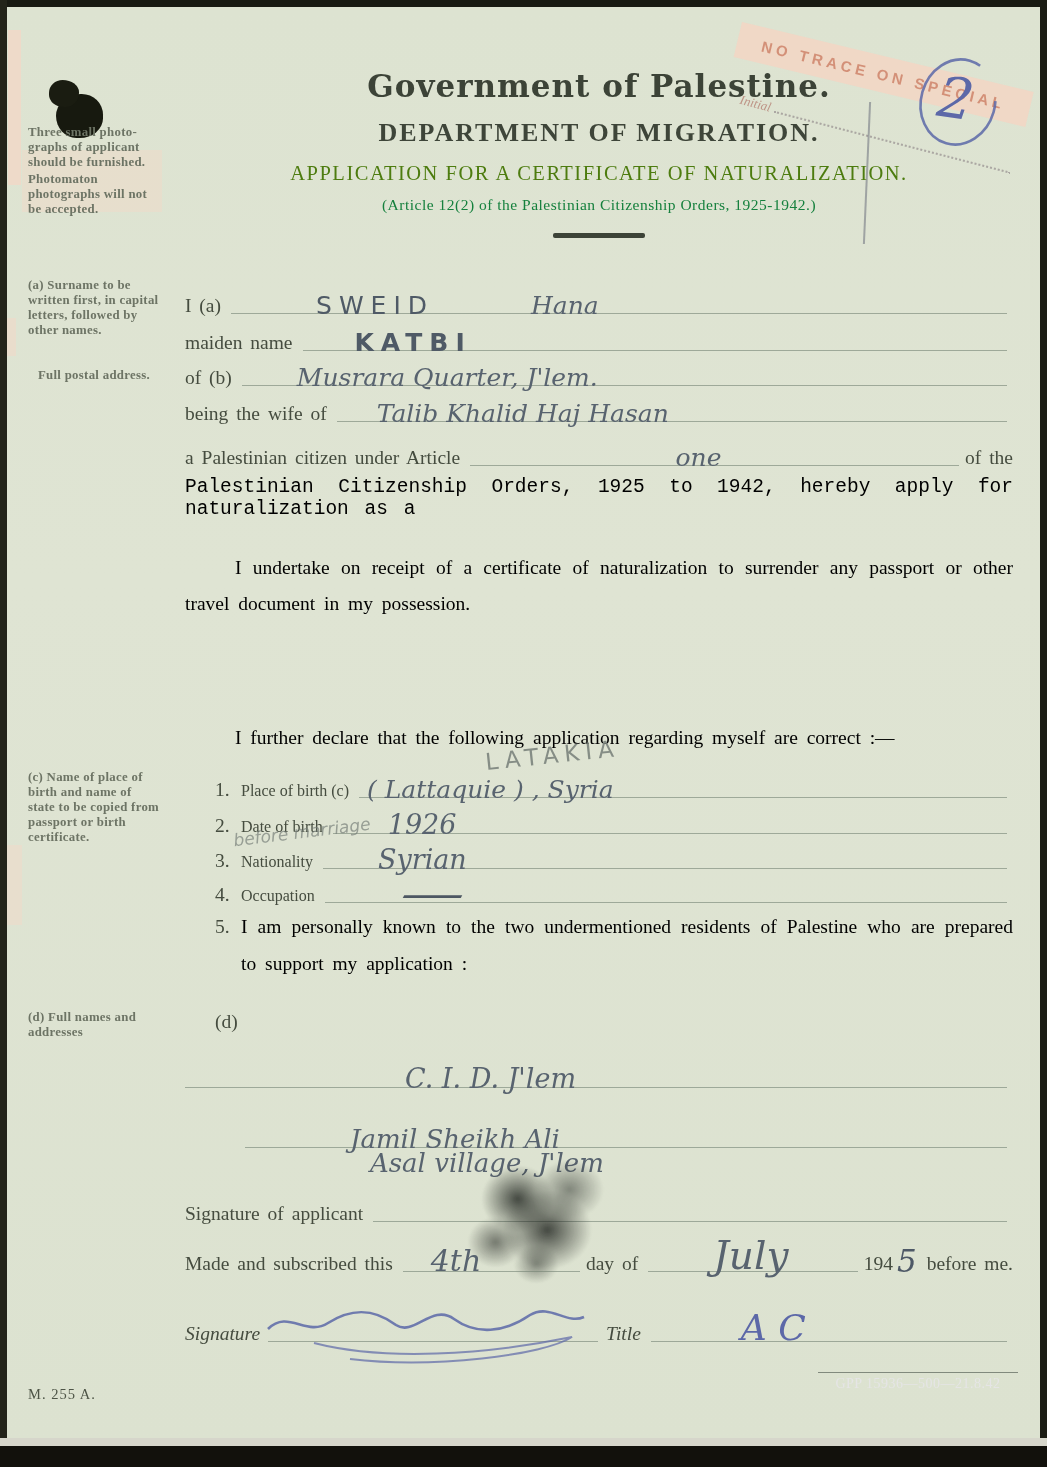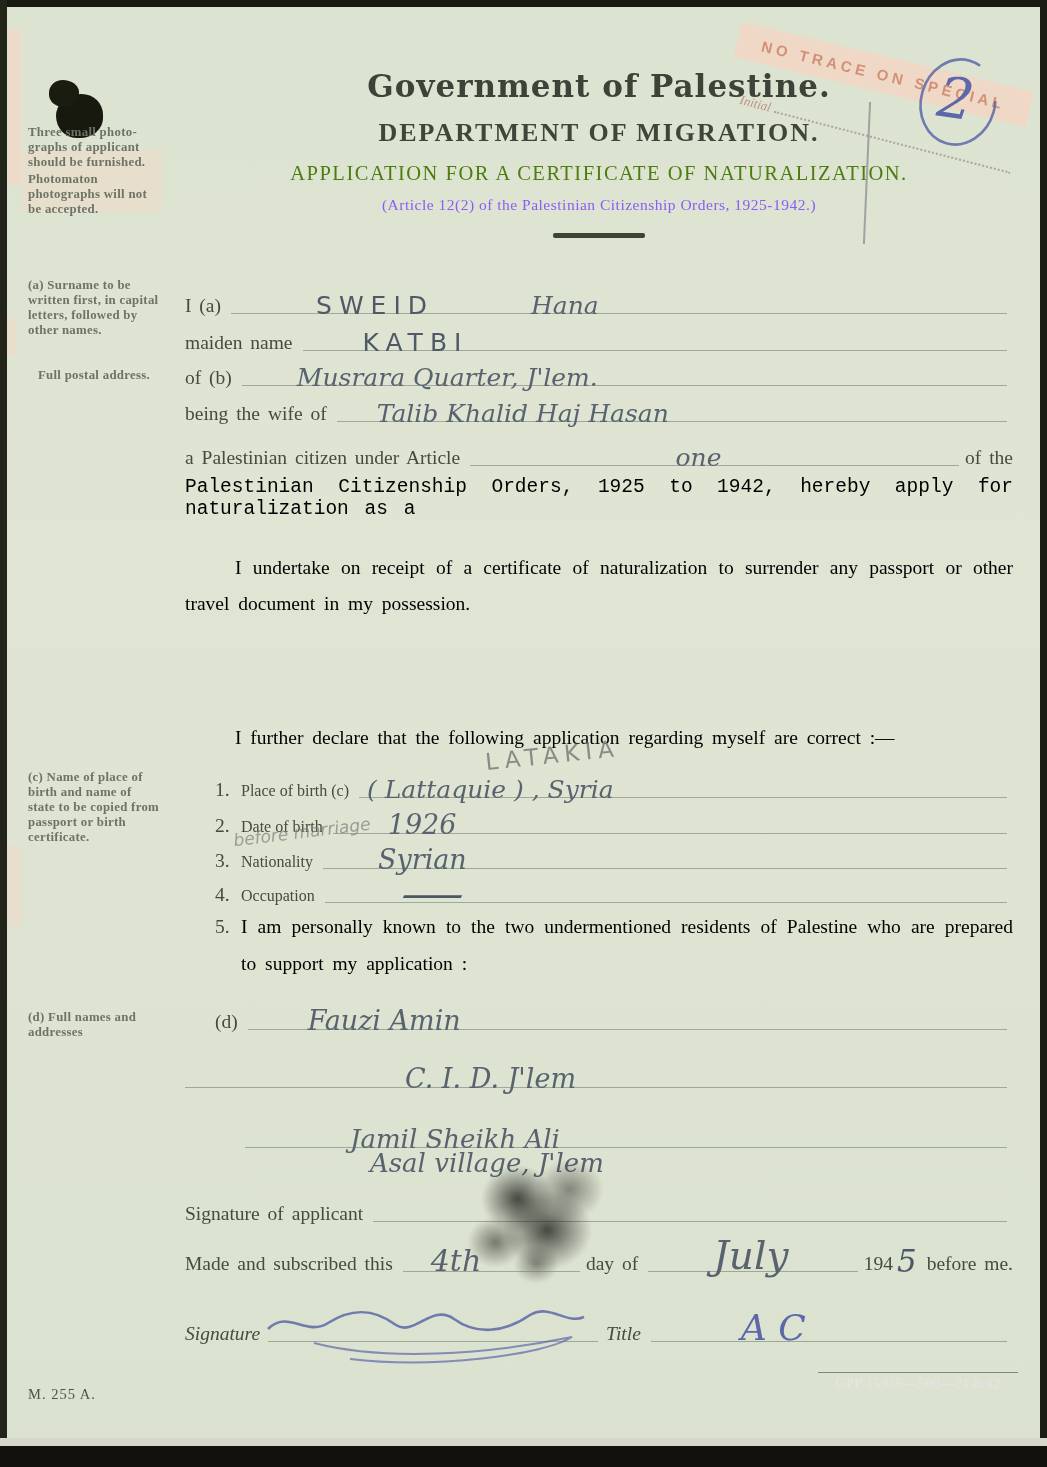--- a/index.html
+++ b/index.html
@@ -32,21 +32,21 @@
   #ink-blot .b2{position:absolute;left:3px;top:0;width:30px;height:27px;background:#1a1c11;
     border-radius:50% 60% 48% 55%/52% 50% 58% 50%;}
 
   
   #header{position:absolute;left:185px;top:0;width:828px;text-align:center;}
   #hdr-gov{position:absolute;left:0;top:68px;width:100%;font-size:31px;font-weight:700;
     font-family:"DejaVu Serif",serif;color:#3c4337;letter-spacing:1px;}
   #hdr-dept{position:absolute;left:0;top:118px;width:100%;font-size:26px;font-weight:700;
     color:#3e4539;letter-spacing:2px;}
   #hdr-app{position:absolute;left:0;top:162px;width:100%;font-size:20.5px;color:#4d7c0f;letter-spacing:1.5px;}
-  #hdr-art{position:absolute;left:0;top:196px;width:100%;font-size:15.5px;color:#8b5cf6;letter-spacing:.5px;}
+  #hdr-art{position:absolute;left:0;top:196px;width:100%;font-size:15.5px;color:#15803d;letter-spacing:.5px;}
   #hdr-rule{position:absolute;left:368px;top:233px;width:92px;height:5px;background:#3c4337;border-radius:2px;}
 
   
   .mnote{position:absolute;left:28px;width:132px;font-size:12.8px;line-height:1.18;
     font-weight:700;color:#6d7465;letter-spacing:.3px;}
 
   
   #col{position:absolute;left:185px;top:0;width:828px;height:1467px;}
   .row{position:absolute;left:0;display:flex;align-items:flex-end;width:828px;}
   .row .lab{font-size:19.5px;line-height:1.05;word-spacing:3px;white-space:nowrap;}
@@ -150,21 +150,21 @@
     <div class="row" style="top:286px;height:30px;">
       <span class="lab printed">I (a)</span>
       <span class="ul">
         <span class="v hand-caps" style="left:85px;">SWEID</span>
         <span class="v hand" style="left:300px;">Hana</span>
       </span>
     </div>
     <div class="row" style="top:323px;height:30px;">
       <span class="lab printed">maiden name</span>
       <span class="ul">
-        <span class="v hand-caps" style="left:60px;">KATBI</span>
+        <span class="v hand-caps" style="left:52px;font-weight:bold;">KATBI</span>
       </span>
     </div>
     <div class="row" style="top:394px;height:30px;">
       <span class="lab printed">being the wife of</span>
       <span class="ul">
         <span class="v hand" style="left:40px;">Talib Khalid Haj Hasan</span>
       </span>
     </div>
     <div class="row" style="top:358px;height:30px;">
       <span class="lab printed">of (b)</span>
@@ -216,23 +216,20 @@
         <span class="v hand" style="left:95px;font-weight:700;transform:scaleX(2.6);color:#4d5762;">—</span>
       </span>
     </div>
     <div class="item5" style="top:908px;">
       <span class="num printed">5.</span>
       <span>I am personally known to the two undermentioned residents of Palestine who are prepared to support my application :</span>
     </div>
 
     <div class="row" style="top:1000px;height:32px;">
       <span class="lab printed" style="margin-left:30px;">(d)</span>
-      <span class="ul">
-        <span class="v hand" style="left:60px;font-size:27px;">Fauzi Amin</span>
-      </span>
     </div>
     <div class="row" style="top:1058px;height:32px;">
       <span class="ul" style="margin-left:0;">
         <span class="v hand pre" style="left:220px;font-size:27px;">C. I. D.   J'lem</span>
       </span>
     </div>
     <div class="row" style="top:1118px;height:32px;">
       <span class="ul" style="margin-left:60px;">
         <span class="v hand" style="left:105px;font-size:26px;margin-top:44px;">Jamil Sheikh Ali</span>
       </span>

